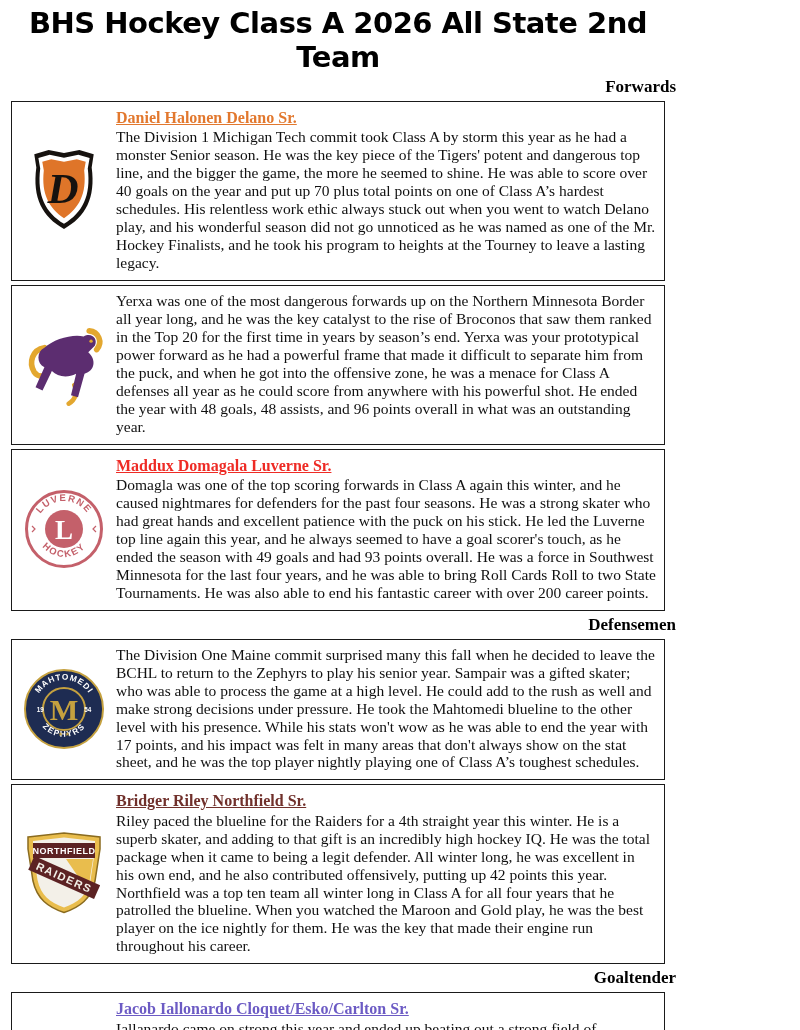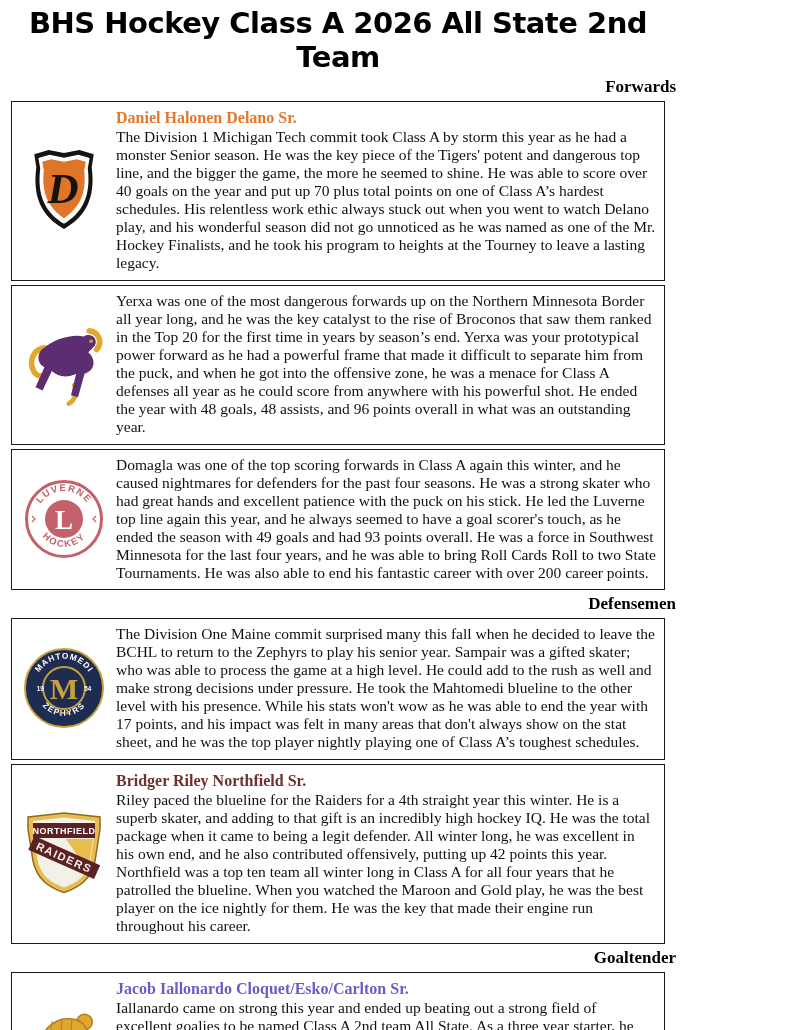--- a/index.html
+++ b/index.html
@@ -18,21 +18,21 @@
     border:1.6px solid #1a1a1a;margin:0 11px 4px 11px;
     display:flex;align-items:center;gap:6px;
     padding:6px 8px 8px 6px;background:#fff;box-sizing:border-box;
   }
   .logo-cell{
     flex:0 0 92px;display:flex;align-items:center;justify-content:center;
   }
   .text-cell{flex:1 1 auto;min-width:0;}
   .player-name{
     font-family:"Liberation Serif",serif;font-weight:700;font-size:16px;
-    margin:0 0 1px 0;line-height:1.2;
+    margin:0 0 1px 0;line-height:1.2;text-decoration:underline;
   }
   .player-bio{
     font-size:15.5px;line-height:1.16;margin:0;color:#101010;
   }
   svg text{font-family:"Liberation Sans",sans-serif;}
   svg .serif-letter{font-family:"Liberation Serif",serif;}
 </style>
 </head>
 <body>
 
@@ -86,20 +86,21 @@
           <textPath href="#luv-top" startOffset="50%" text-anchor="middle">LUVERNE</textPath>
         </text>
         <text font-size="9.5" font-weight="bold" fill="#C4606A" letter-spacing="1.5">
           <textPath href="#luv-bot" startOffset="50%" text-anchor="middle">HOCKEY</textPath>
         </text>
         <path d="M8,37 l3,3 l-3,3" fill="none" stroke="#C4606A" stroke-width="1.2"></path>
         <path d="M72,37 l-3,3 l3,3" fill="none" stroke="#C4606A" stroke-width="1.2"></path>
       </svg>
     </div>
     <div class="text-cell">
+      <h3 class="player-name" style="color: rgb(238, 43, 37);">Maddux Domagala Luverne Sr.</h3>
       <p class="player-bio">Domagla was one of the top scoring forwards in Class A again this winter, and he caused nightmares for defenders for the past four seasons. He was a strong skater who had great hands and excellent patience with the puck on his stick. He led the Luverne top line again this year, and he always seemed to have a goal scorer's touch, as he ended the season with 49 goals and had 93 points overall. He was a force in Southwest Minnesota for the last four years, and he was able to bring Roll Cards Roll to two State Tournaments. He was also able to end his fantastic career with over 200 career points.</p>
     </div>
   </article>
 
   <h2 class="section-heading">Defensemen</h2>
 
   <article class="card">
     <div class="logo-cell">
       <svg width="82" height="82" viewBox="0 0 84 84" aria-hidden="true">
         <defs>

